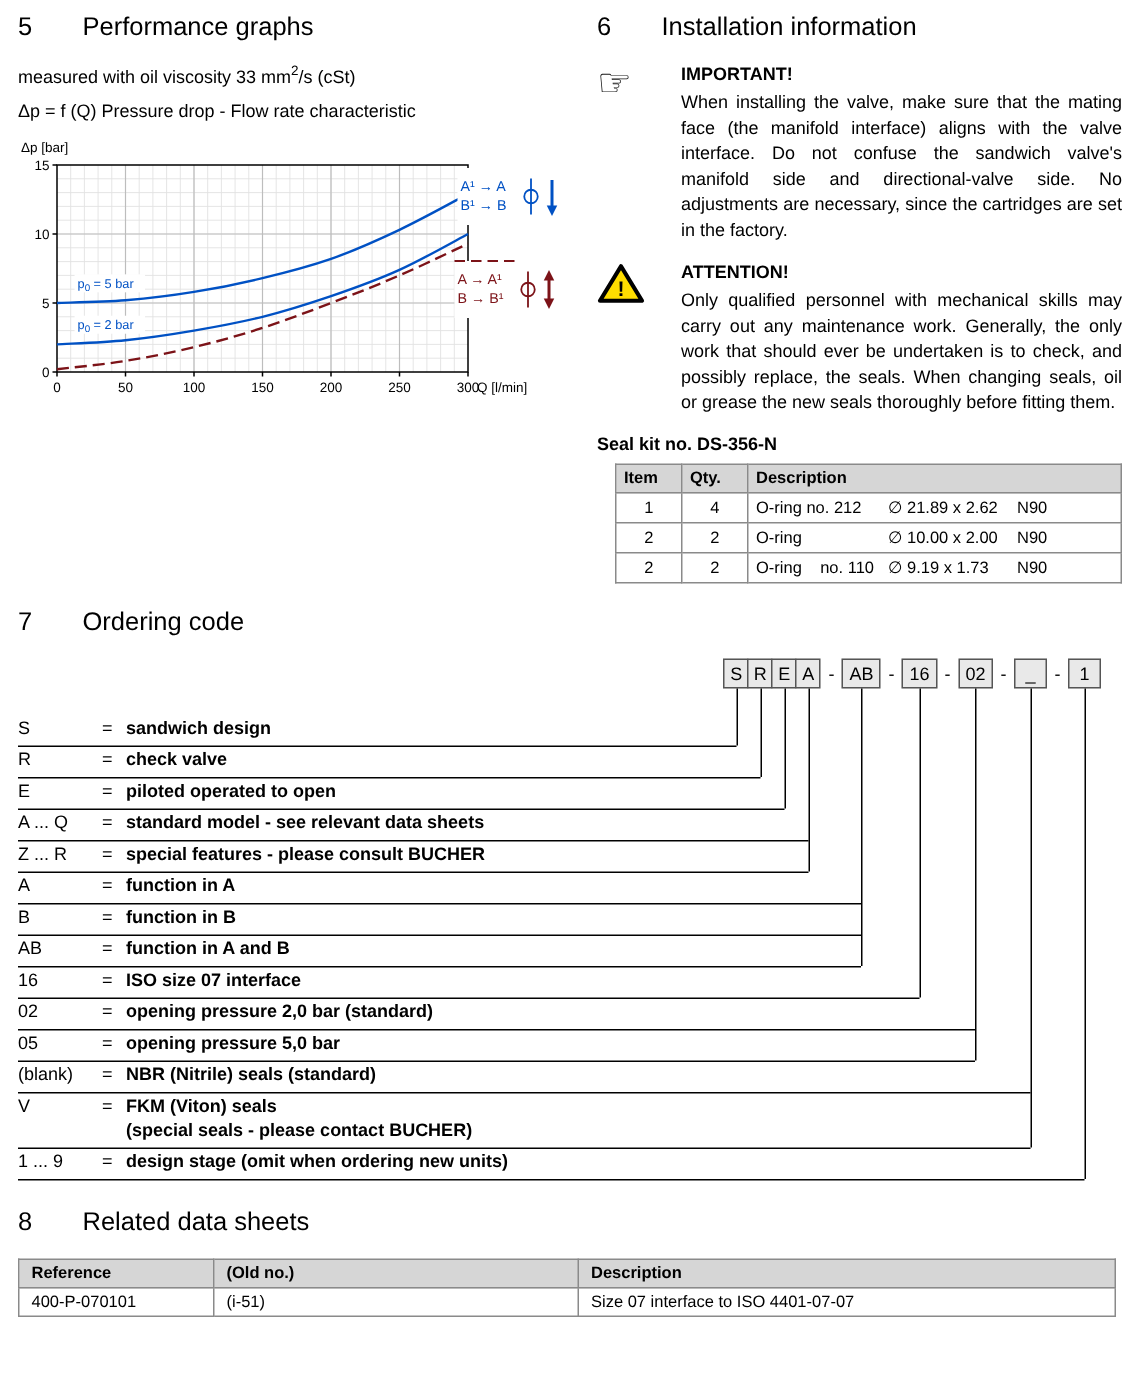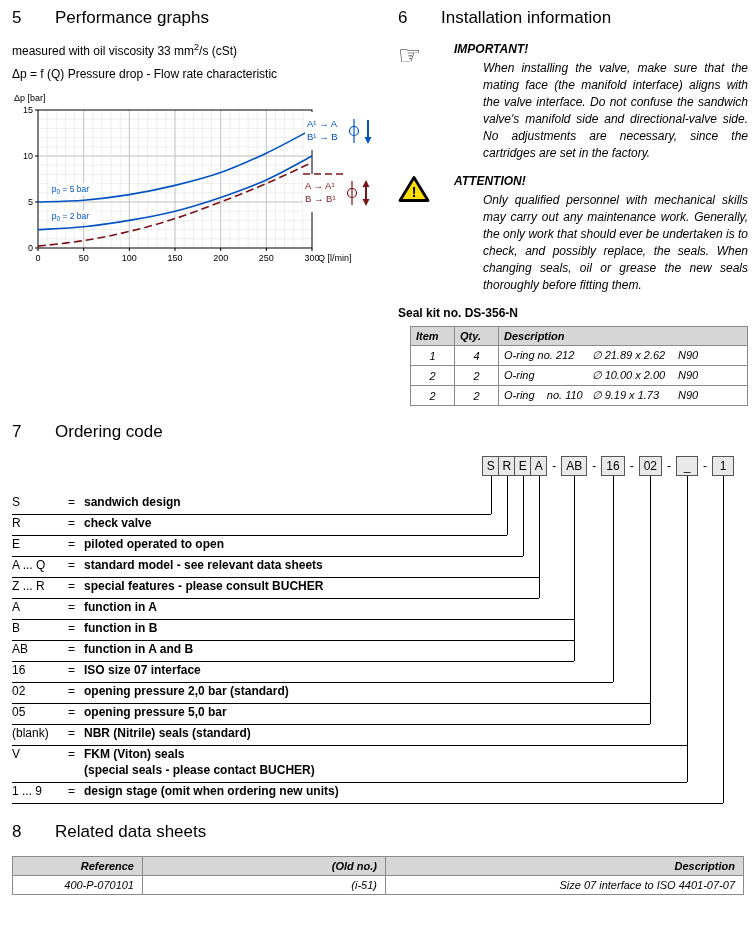--- a/index.html
+++ b/index.html
@@ -15,26 +15,26 @@
   .col-right { flex:1; margin-left:14px; }
 
   .note { font-size:12px; margin-bottom:9px; }
   sup { font-size:9px; }
   .chart-wrap { margin-top:8px; }
   svg { font-family:inherit; display:block; }
 
   .info-block { display:flex; margin-bottom:12px; }
   .info-icon { width:46px; flex:0 0 46px; padding-top:1px; text-align:left; }
   .hand-glyph { font-size:26px; line-height:24px; color:#111; }
-  .info-content { flex:1; padding-left:10px;font-style:italic; }
+  .info-content { flex:1; padding-left:10px; }
   .info-heading { font-weight:bold; font-size:12px; margin-bottom:4px; }
-  .info-text { font-size:12px; line-height:1.42; text-align:justify;margin-left:29px; }
+  .info-text { font-size:12px; line-height:1.42; text-align:justify; }
 
   .seal-kit-title { font-weight:bold; font-size:12px; margin:8px 0 6px 0; }
-  table { border-collapse:collapse;font-style:italic; }
+  table { border-collapse:collapse; }
   .seal-table { margin-left:12px; width:calc(100% - 12px); font-size:11px; }
   .seal-table th, .seal-table td { border:1px solid #8a8a8a; padding:3px 5px; }
   .seal-table th { background:#d6d6d6; text-align:left; font-weight:bold; }
   .cell-center { text-align:center; }
   .desc-name { display:inline-block; width:88px; white-space:pre; }
   .desc-dims { display:inline-block; width:86px; white-space:pre; }
 
   .ordering-section { position:relative; margin-top:16px; }
   .oc-boxes { display:flex; justify-content:flex-end; align-items:center; padding-right:14px; font-size:12px; margin-top:2px; }
   .oc-box { display:inline-flex; align-items:center; justify-content:center; height:20px; min-width:22px; padding:0 4px; border:1px solid #555; background:#e9e9e9; }
@@ -44,21 +44,21 @@
   .oc-row { display:flex; font-size:12px; line-height:16px; padding-bottom:5px; }
   .oc-label { width:56px; flex:0 0 56px; }
   .oc-eq { width:16px; flex:0 0 16px; }
   .oc-text { flex:1;font-weight:bold; }
   .oc-text2 { display:block; }
   .oc-underline { position:absolute; height:0; border-top:1px solid #000; }
   .oc-riser { position:absolute; width:0; border-left:1px solid #000; }
 
   .related-section { margin-top:18px; }
   .related-table { width:calc(100% - 4px); font-size:11px; margin-top:12px; }
-  .related-table th, .related-table td { border:1px solid #8a8a8a; padding:3px 8px; text-align:right; }
+  .related-table th, .related-table td { border:1px solid #8a8a8a; padding:3px 8px; text-align:left; }
   .related-table th { background:#d6d6d6; font-weight:bold; }
   .col-ref { width:130px; }
   .col-old { width:243px; }
 </style>
 </head>
 <body>
 
 <div class="page">
 
   <div class="top-grid">

